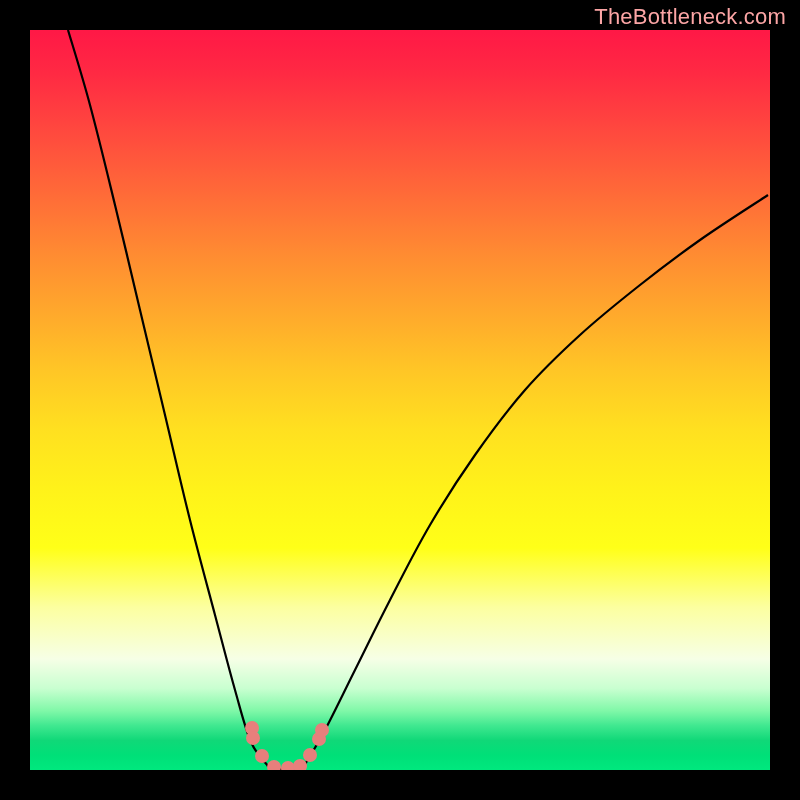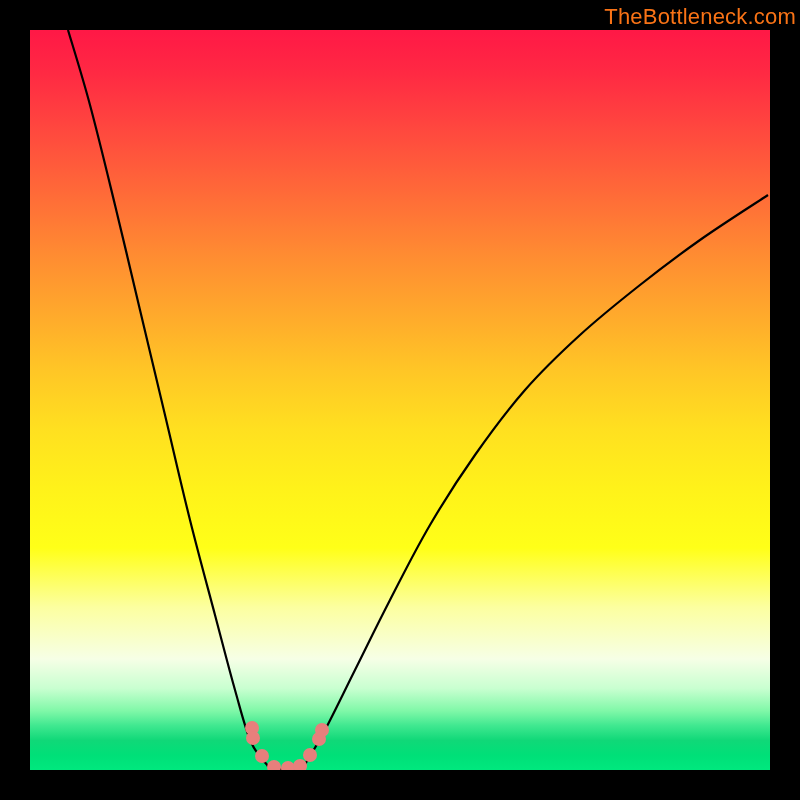--- a/index.html
+++ b/index.html
@@ -50,24 +50,24 @@
   }
   .curve-svg {
     position: absolute;
     inset: 0;
     width: 100%;
     height: 100%;
   }
   .watermark {
     position: absolute;
     top: 4px;
-    right: 4px;
+    right: 14px;
     font-family: Arial, Helvetica, sans-serif;
     font-size: 22px;
-    color: #f97316;
+    color: #fca5a5;
     letter-spacing: 0.2px;
     user-select: none;
   }
 </style>
 </head>
 <body>
 
 <div class="frame">
   <div class="plot-area">
     <div class="gradient-bg"></div>

